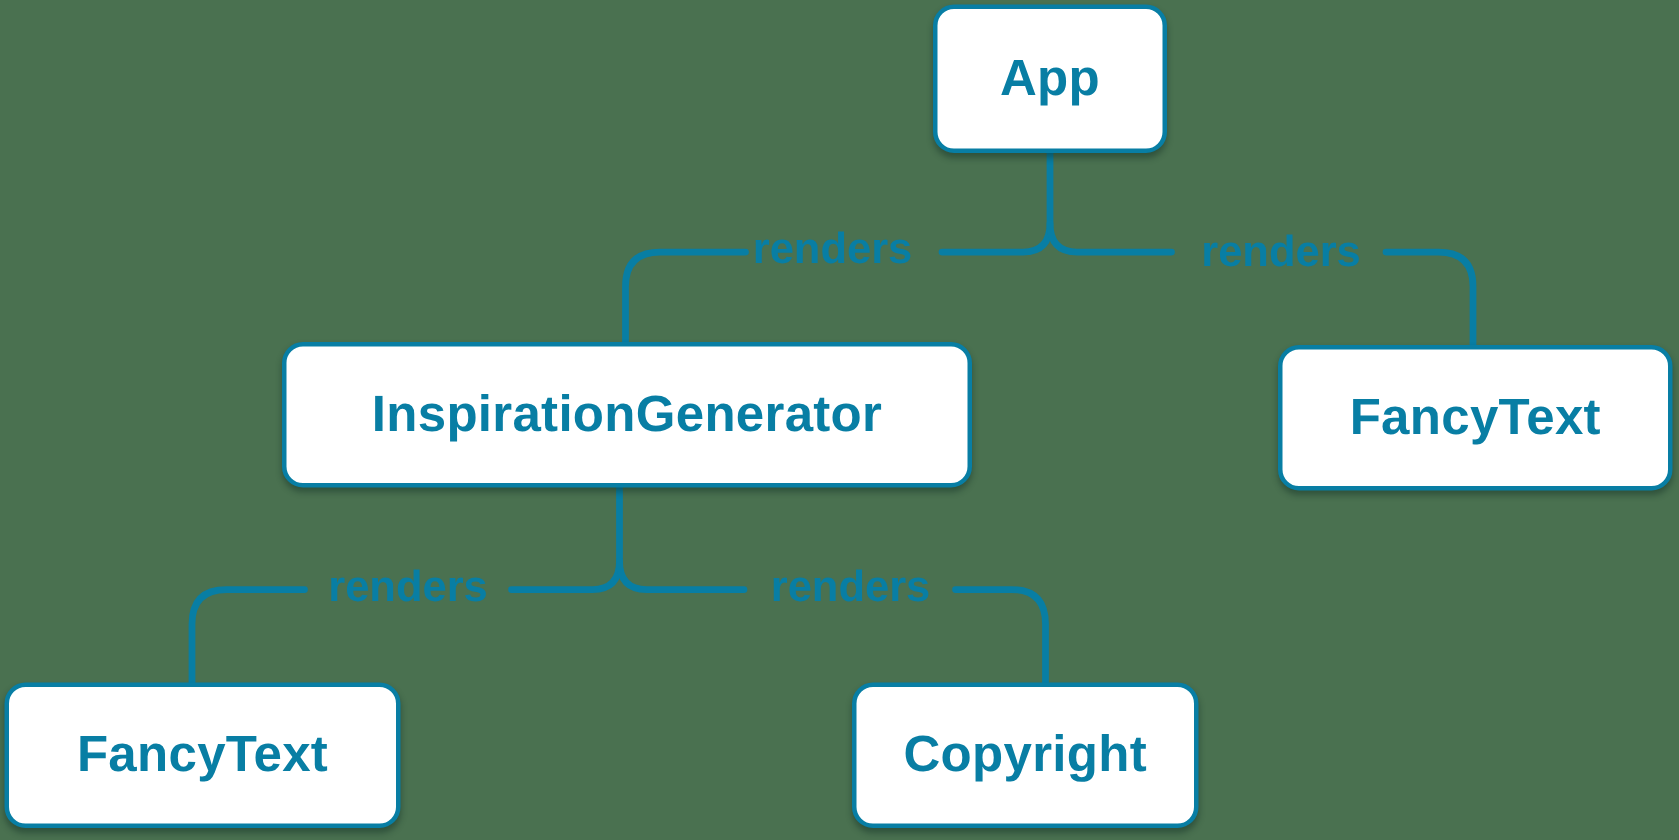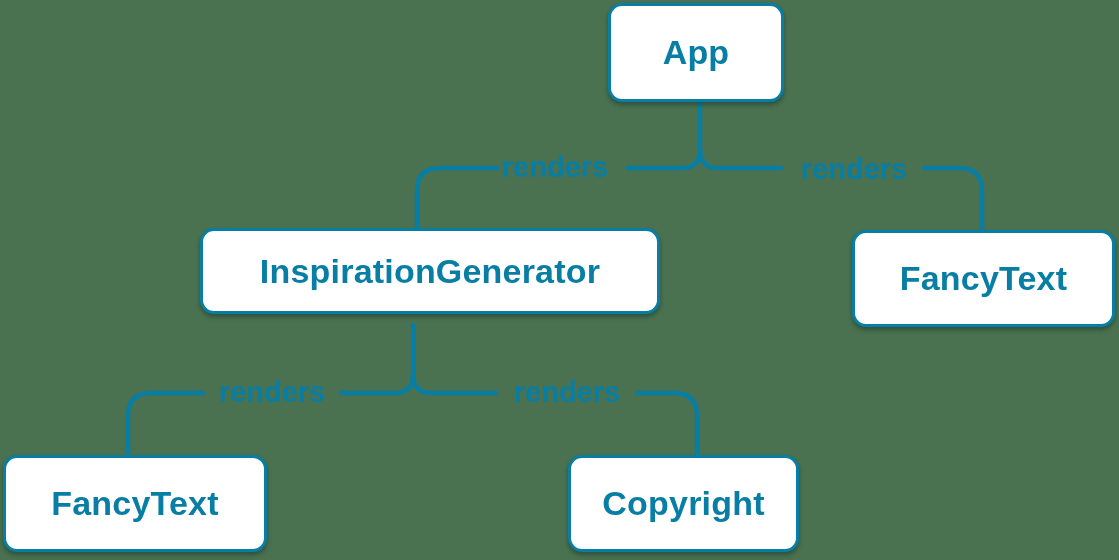--- a/index.html
+++ b/index.html
@@ -47,22 +47,22 @@
   }
   .edge-label {
     position: absolute;
     transform: translate(-50%, -50%);
     color: #087ea4;
     font-size: 29px;
     font-weight: 600;
     white-space: nowrap;
     line-height: 1;
   }
-  .node-app                  { left: 608px; top: 3px;   width: 176px; height: 99px; text-align: center; }
-  .node-inspiration          { left: 200px; top: 228px; width: 460px; height: 86px; }
+  .node-app                  { left: 622px; top: 3px;   width: 156px; height: 99px; text-align: center; }
+  .node-inspiration          { left: 188px; top: 228px; width: 460px; height: 97px; }
   .node-fancytext-top        { left: 852px; top: 230px; width: 263px; height: 97px; }
   .node-fancytext-bottom     { left: 3px;   top: 455px; width: 264px; height: 97px; }
   .node-copyright            { left: 568px; top: 455px; width: 231px; height: 97px; }
   .edge-label-t1-left  { left: 555px; top: 167px; }
   .edge-label-t1-right { left: 854px; top: 169px; }
   .edge-label-t2-left  { left: 272px; top: 392px; }
   .edge-label-t2-right { left: 567px; top: 392px; }
 </style>
 </head>
 <body>

